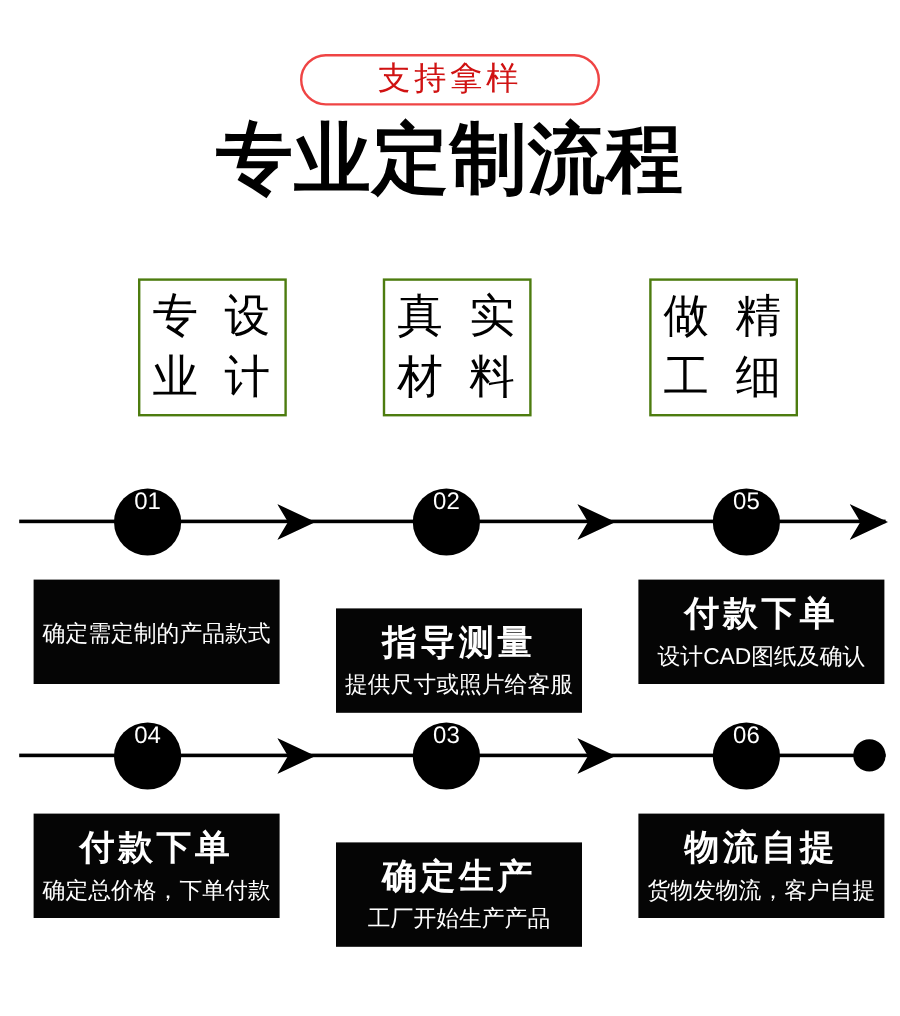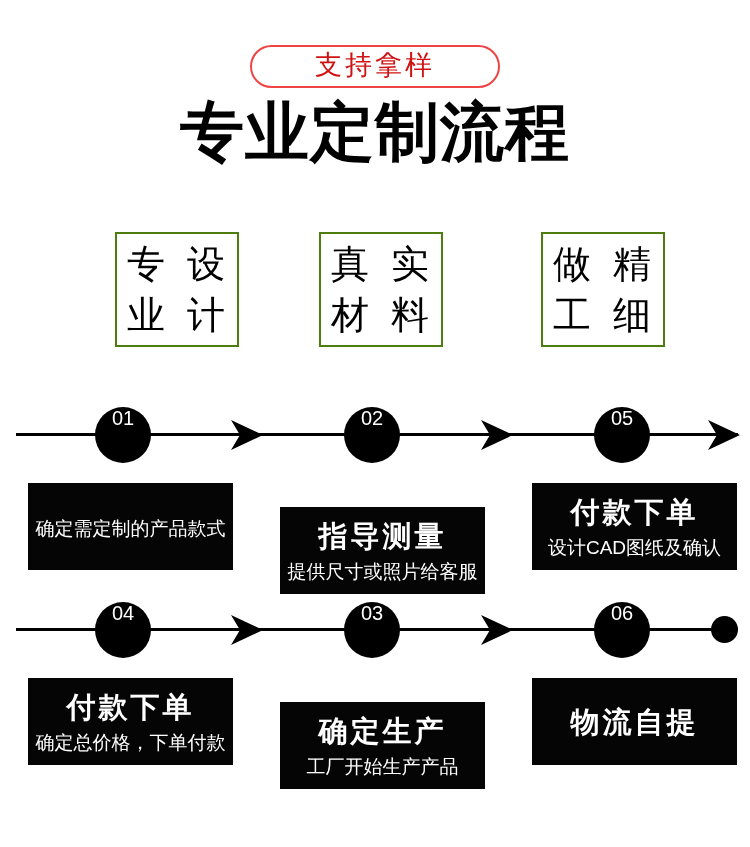--- a/index.html
+++ b/index.html
@@ -232,16 +232,17 @@
     <div class="step-box b0">
       <div class="step-title">付款下单</div>
       <div class="step-desc">确定总价格，下单付款</div>
     </div>
     <div class="step-box b1">
       <div class="step-title">确定生产</div>
       <div class="step-desc">工厂开始生产产品</div>
     </div>
     <div class="step-box b2">
       <div class="step-title">物流自提</div>
+      <div class="step-desc">货物发物流，客户自提</div>
     </div>
   </div>
 
 </div>
 
 </body></html>

